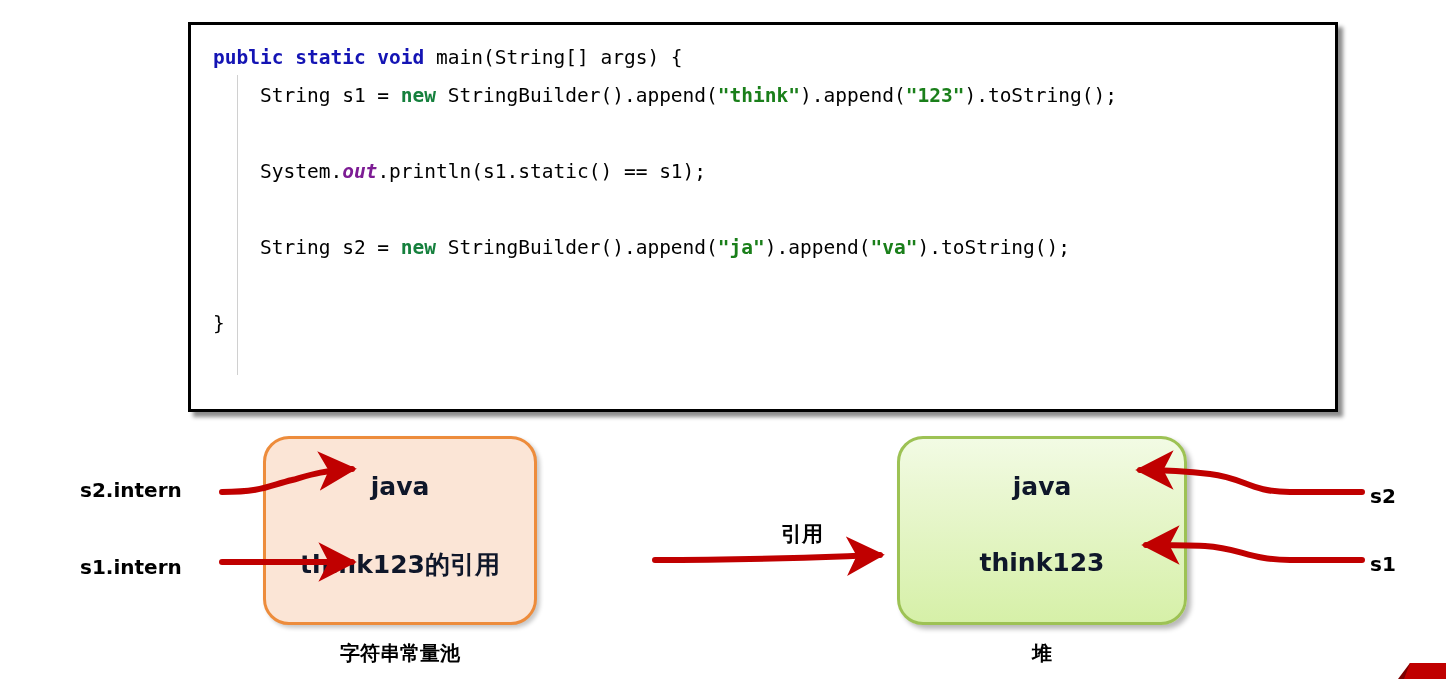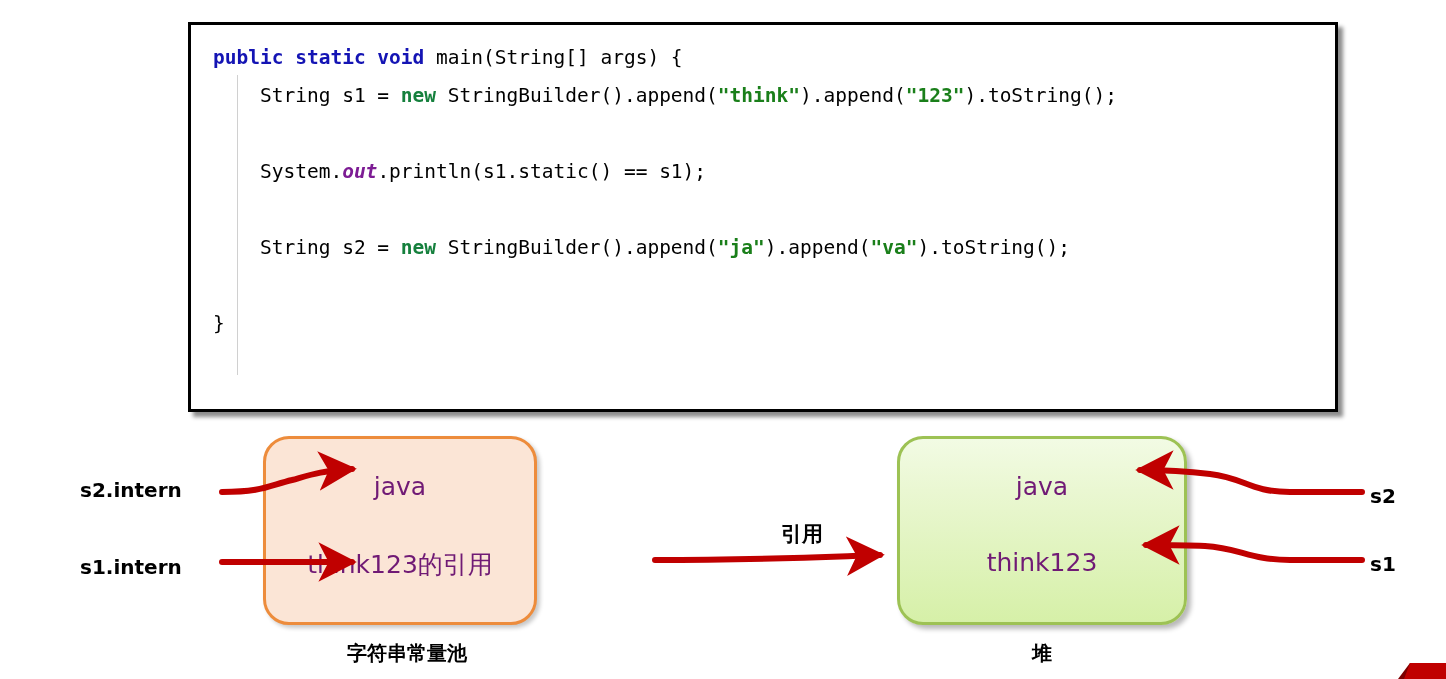--- a/index.html
+++ b/index.html
@@ -76,22 +76,22 @@
     width:290px; height:189px;
     background:linear-gradient(180deg,#F2FBE4 0%,#EAF7D2 28%,#D6F0A8 100%);
     border:3px solid #9DC martinez;
     border:3px solid #9DC254;
     box-shadow:4px 4px 5px rgba(0,0,0,.28);
   }
 
   .box-text{
     position:absolute;
     font-family:"DejaVu Sans","Liberation Sans",sans-serif;
-    font-weight:normal;
-    color:#701a75;
+    font-weight:bold;
+    color:#0f172a;
     white-space:nowrap;
   }
   #pool-java{ left:400px; top:60px; font-size:25px; transform:translateX(-50%);}
   #pool-ref { left:400px; top:136px; font-size:25px; transform:translateX(-50%);}
   #heap-java{ left:1042px; top:60px; font-size:25px; transform:translateX(-50%);}
   #heap-think{left:1042px; top:136px; font-size:25px; transform:translateX(-50%);}
 
   .side-label{
     position:absolute;
     font-family:"DejaVu Sans","Liberation Sans",sans-serif;
@@ -108,21 +108,21 @@
 
   .caption{
     position:absolute;
     font-family:"DejaVu Sans","Liberation Sans",sans-serif;
     font-weight:bold;
     font-size:20px;
     color:#000000;
     white-space:nowrap;
     transform:translateX(-50%);
   }
-  #cap-pool{ left:400px;  top:228px;margin-left:7px;}
+  #cap-pool{ left:400px;  top:228px;}
   #cap-heap{ left:1042px; top:228px;}
 
   #arrows{position:absolute;left:0;top:0;width:1446px;height:267px;}
 </style>
 </head>
 <body>
 
 <div id="code-panel">
   <div id="indent-guide"></div>
   <div id="code-lines">

